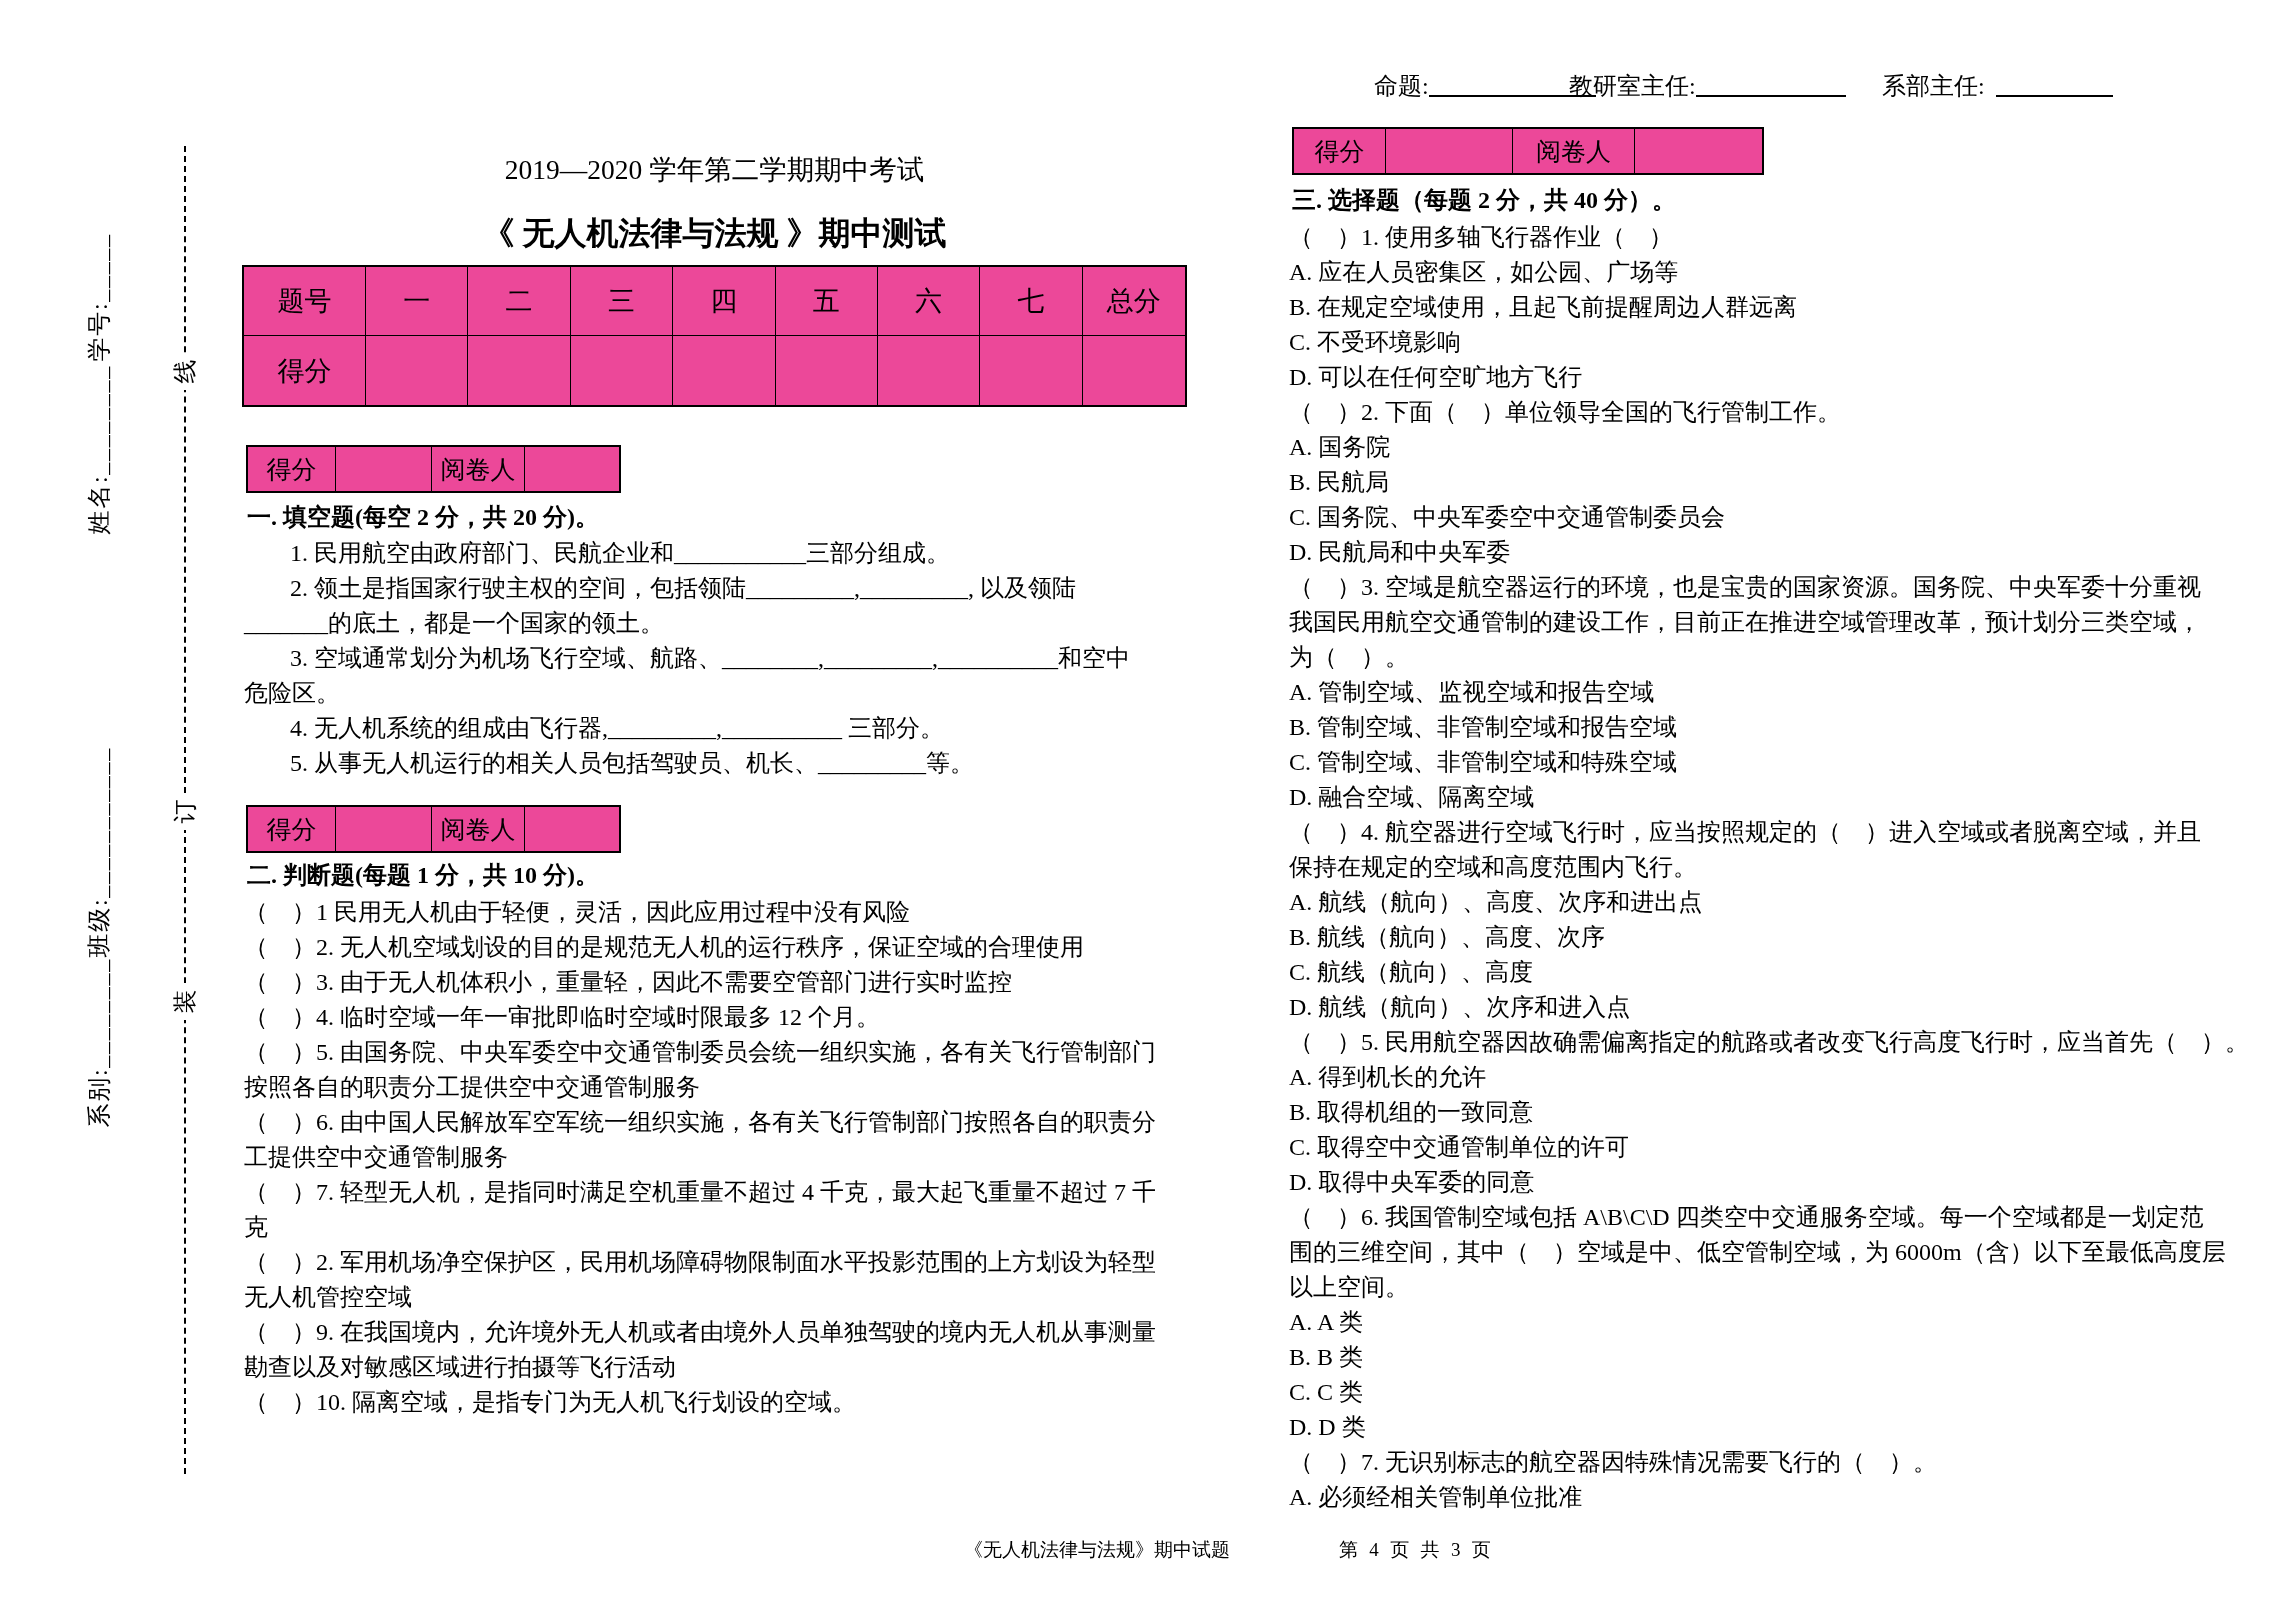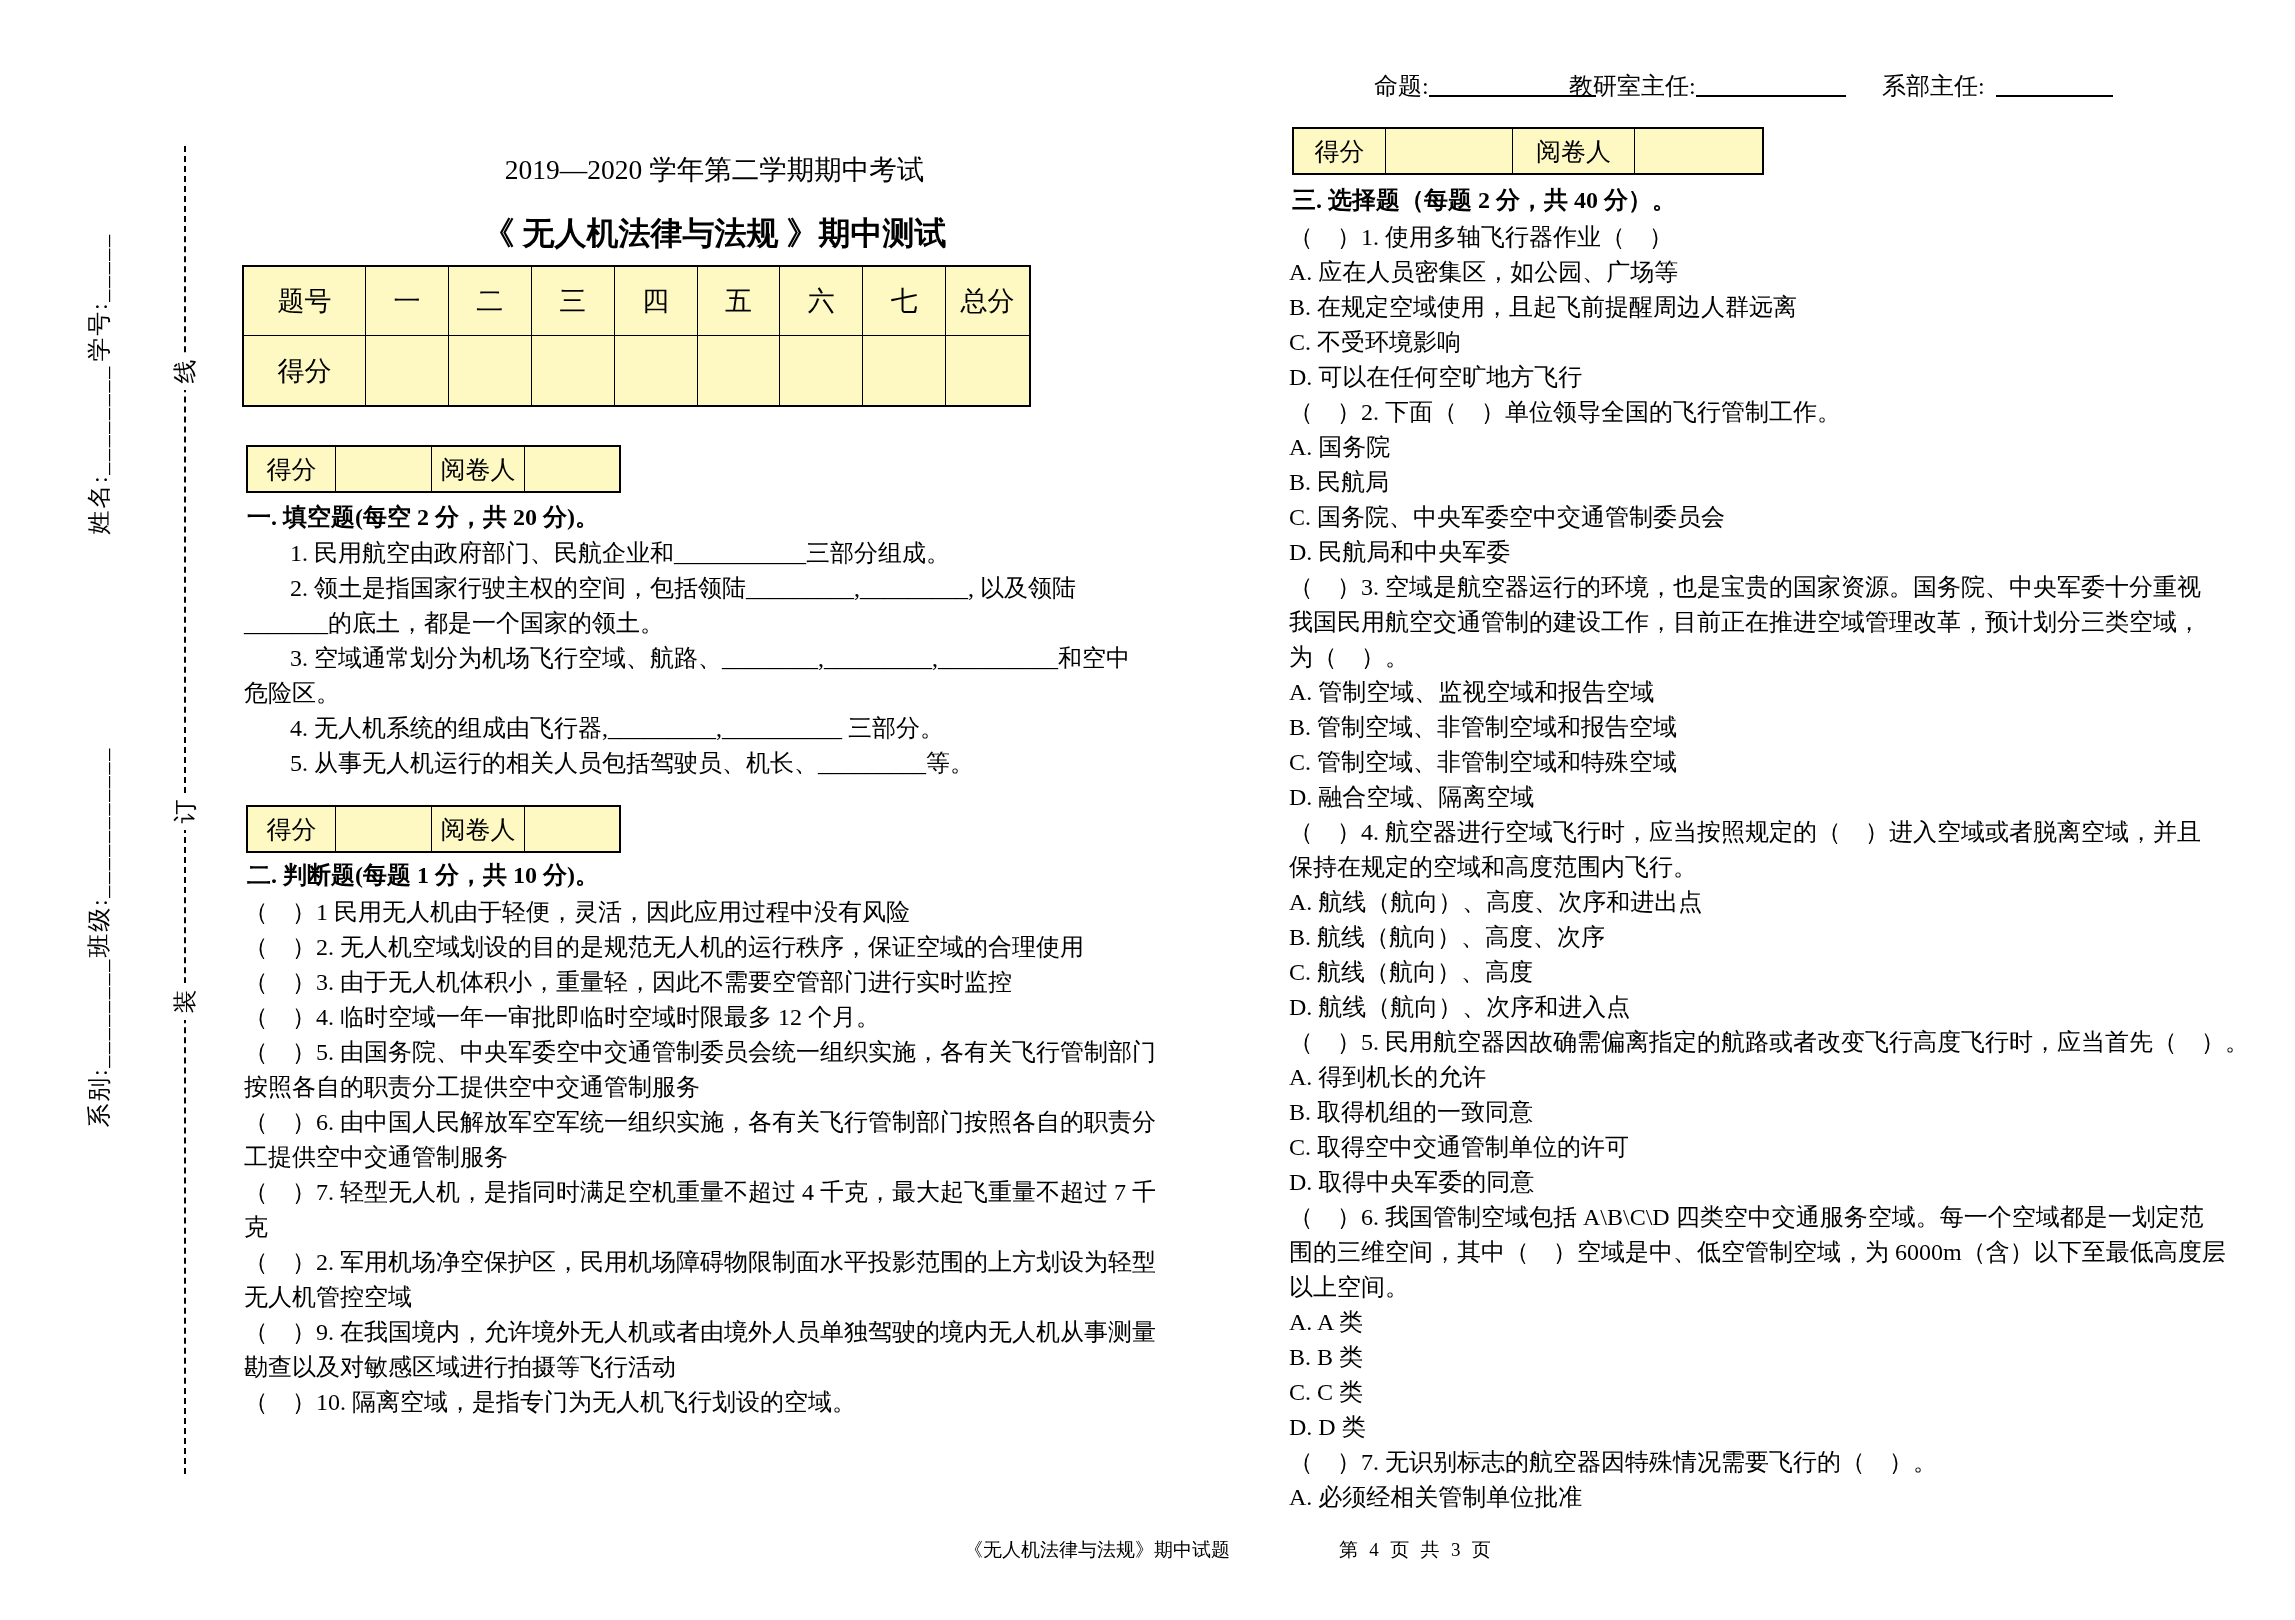--- a/index.html
+++ b/index.html
@@ -29,31 +29,31 @@
   .bind-char{
     position:absolute;left:167px;width:37px;height:37px;
     background:#fff;z-index:2;
     transform:rotate(-90deg);
     font-size:24px;line-height:37px;text-align:center;
   }
   
   .tbl{
     position:absolute;display:grid;
     border:2.5px solid #000;box-sizing:border-box;
-    background:#fef9c3;
+    background:#ec4899;
   }
   .tbl .c{
     border-right:1.7px solid #000;border-bottom:1.7px solid #000;
     box-sizing:border-box;
     display:flex;align-items:center;justify-content:center;
     white-space:nowrap;
   }
   .tbl .c.lc{border-right:none;}
   .tbl .c.lr{border-bottom:none;}
-  #score-table{left:242px;top:265px;width:789px;height:142px;
+  #score-table{left:242px;top:265px;width:945px;height:142px;
     grid-template-columns:122px repeat(8,1fr);grid-template-rows:1fr 1fr;
     font-size:27px;}
   .gradebox{height:48px;grid-template-rows:1fr;font-size:25px;}
   #gradebox-1{left:246px;top:445px;width:375px;grid-template-columns:88px 96px 93px 98px;}
   #gradebox-2{left:246px;top:805px;width:375px;grid-template-columns:88px 96px 93px 98px;}
   #gradebox-3{left:1292px;top:127px;width:472px;grid-template-columns:92px 127px 122px 132px;}
   
   #title1{position:absolute;left:242px;top:152px;width:945px;text-align:center;font-size:27.5px;}
   #title2{position:absolute;left:242px;top:212px;width:945px;text-align:center;font-size:32px;font-weight:bold;}
   

